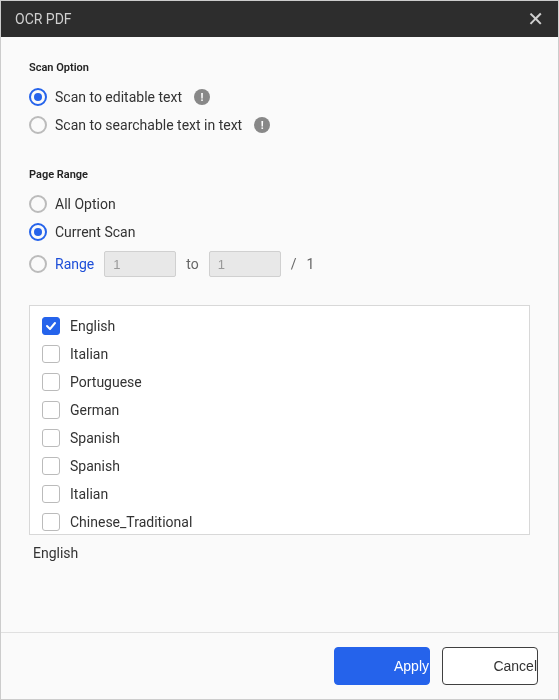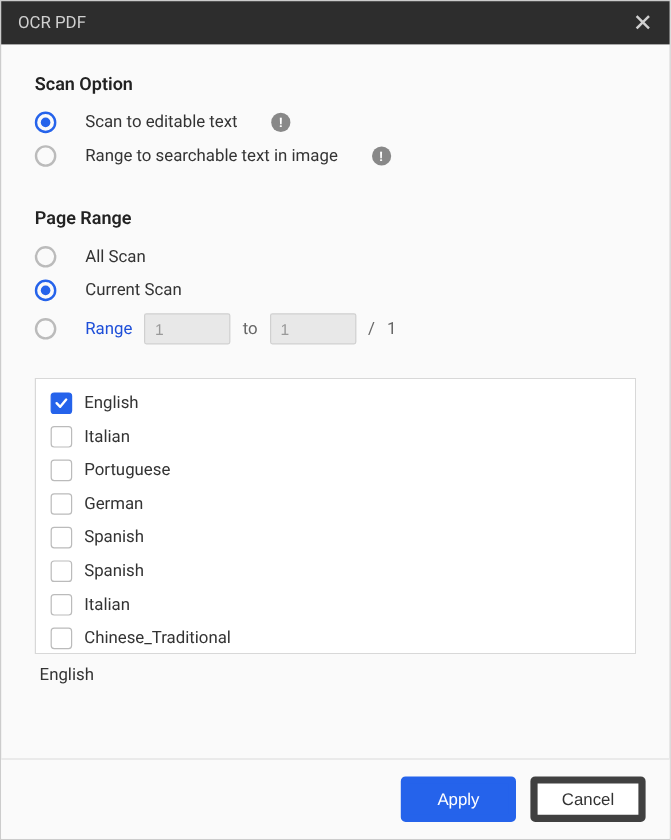--- a/index.html
+++ b/index.html
@@ -36,29 +36,29 @@
     }
     .content {
       flex: 1;
       padding: 18px 28px 10px 28px;
       overflow: hidden;
       display: flex;
       flex-direction: column;
     }
     .section-title {
       font-weight: 600;
-      font-size: 15px;
+      font-size: 11px;
       color: #222;
       margin-bottom: 14px;
       margin-top: 6px;
     }
     .radio-row {
       display: flex;
       align-items: center;
-      gap: 24px;
+      gap: 8px;
       margin-bottom: 10px;
       font-size: 14px;
       color: #333;
       cursor: pointer;
     }
     .radio {
       width: 18px;
       height: 18px;
       border: 2px solid #bbb;
       border-radius: 50%;
@@ -158,23 +158,24 @@
       justify-content: flex-end;
       gap: 12px;
       background: #fafafa;
     }
     .btn {
       min-width: 96px;
       height: 38px;
       border-radius: 4px;
       font-size: 14px;
       cursor: pointer;
-      border: 6px solid #404040;
+      border: 1px solid #404040;
       background: #fff;
       color: #333;
+      text-align: right;
     }
     .btn.primary {
       background: #2563eb;
       border-color: #2563eb;
       color: #fff;
     }
   </style>
 </head>
 <body>
 
@@ -189,31 +190,31 @@
     <div class="section-title">Scan Option</div>
 
     <div class="radio-row">
       <span class="radio selected"></span>
       <span>Scan to editable text</span>
       <span class="info-icon">!</span>
     </div>
 
     <div class="radio-row">
       <span class="radio"></span>
-      <span>Range to searchable text in image</span>
+      <span>Scan to searchable text in text</span>
       <span class="info-icon">!</span>
     </div>
 
     <div class="sep"></div>
 
     <div class="section-title">Page Range</div>
 
     <div class="radio-row">
       <span class="radio"></span>
-      <span>All Scan</span>
+      <span>All Option</span>
     </div>
 
     <div class="radio-row">
       <span class="radio selected"></span>
       <span>Current Scan</span>
     </div>
 
     <div class="range-row">
       <div class="radio-row" style="margin-bottom:0;">
         <span class="radio"></span>

